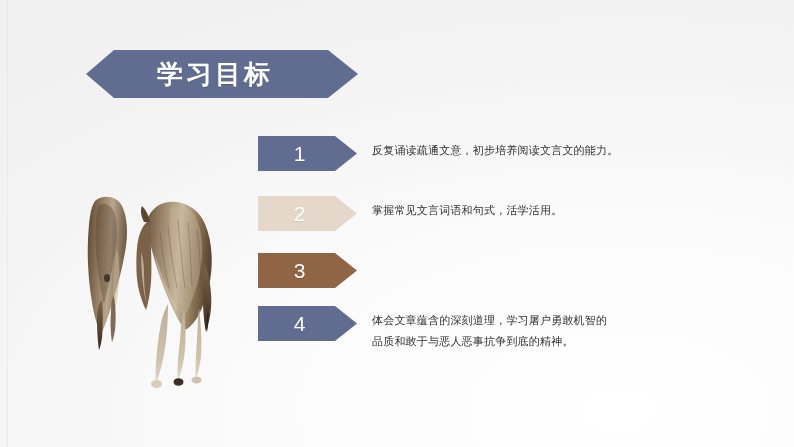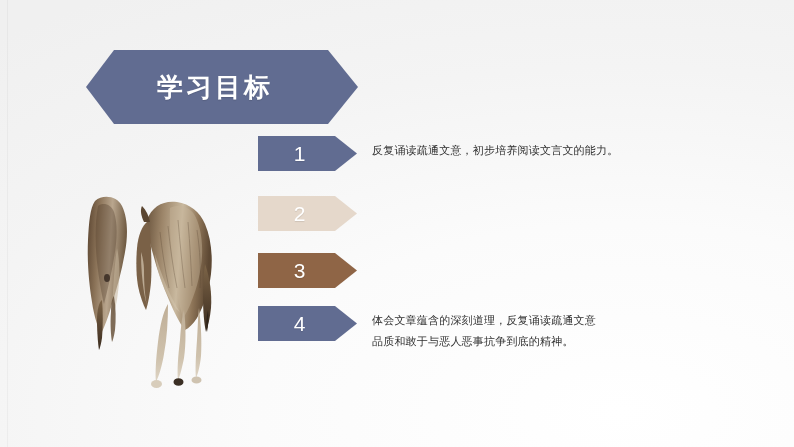--- a/index.html
+++ b/index.html
@@ -32,21 +32,21 @@
     height: 447px;
     background: rgba(0,0,0,0.035);
   }
 
   
   .title-banner {
     position: absolute;
     left: 86px;
     top: 50px;
     width: 272px;
-    height: 74px;
+    height: 48px;
     background: #616c91;
     clip-path: polygon(0 50%, 28px 0, 100% 0, 100% 0, calc(100% - 0px) 50%, 100% 100%, 28px 100%);
     -webkit-clip-path: polygon(0 50%, 28px 0, 100% 0, calc(100% - 0px) 50%, 100% 100%, 28px 100%);
     display: flex;
     align-items: center;
     justify-content: center;
   }
   
   .title-banner {
     clip-path: polygon(0% 50%, 28px 0%, calc(100% - 30px) 0%, 100% 50%, calc(100% - 30px) 100%, 28px 100%);
@@ -232,31 +232,32 @@
       <div class="obj-arrow" style="background:#616c91">
         <span class="obj-num">1</span>
       </div>
       <div class="obj-text">反复诵读疏通文意，初步培养阅读文言文的能力。</div>
     </div>
 
     <div class="obj-row r2">
       <div class="obj-arrow" style="background:#e5d8cb">
         <span class="obj-num">2</span>
       </div>
+      <div class="obj-text">掌握常见文言词语和句式，活学活用。</div>
     </div>
 
     <div class="obj-row r3">
       <div class="obj-arrow" style="background:#8f6546">
         <span class="obj-num">3</span>
       </div>
     </div>
 
     <div class="obj-row r4">
       <div class="obj-arrow" style="background:#616c91">
         <span class="obj-num">4</span>
       </div>
-      <div class="obj-text">体会文章蕴含的深刻道理，反复诵读疏通文意
+      <div class="obj-text">体会文章蕴含的深刻道理，学习屠户勇敢机智的
 品质和敢于与恶人恶事抗争到底的精神。</div>
     </div>
 
   </div>
 
 </div>
 
 </body></html>

